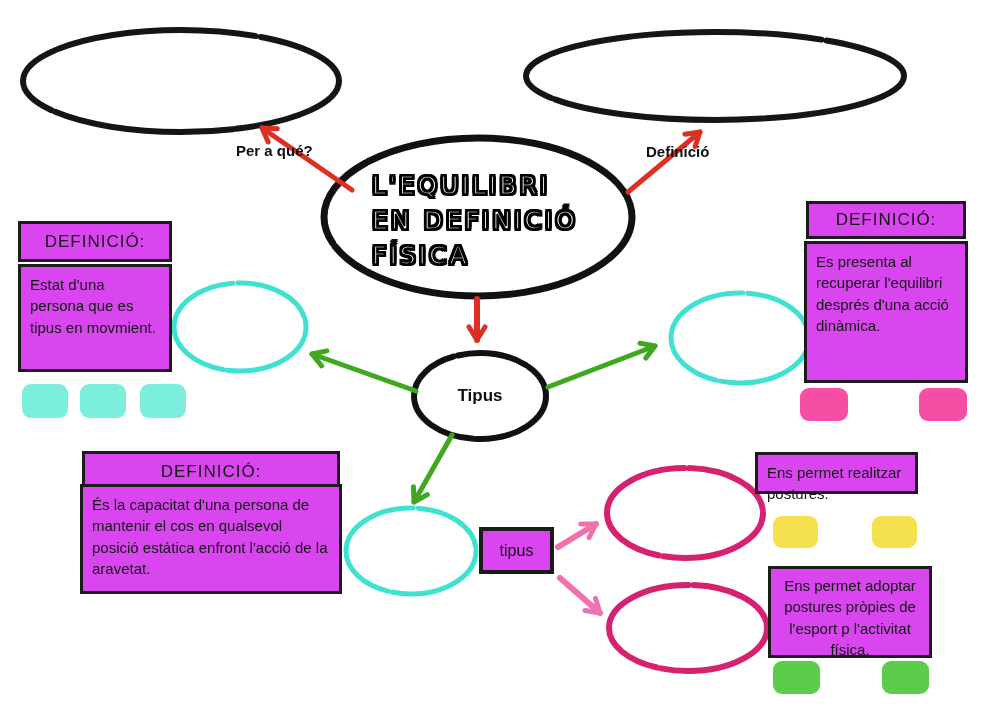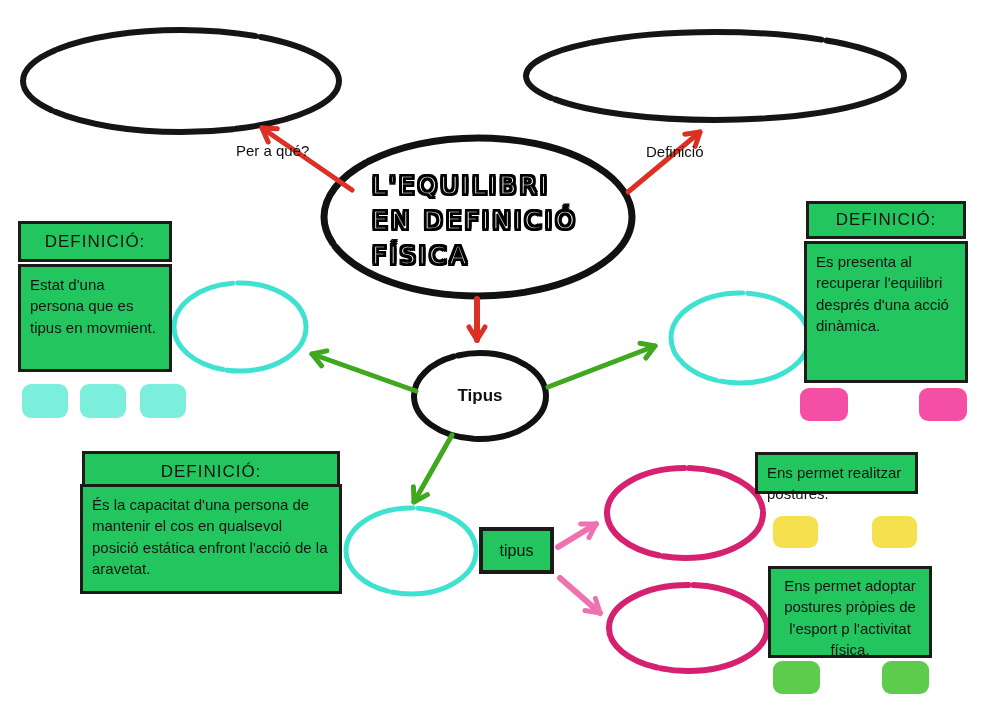--- a/index.html
+++ b/index.html
@@ -9,30 +9,30 @@
 
   
   .bubble-title{position:absolute;left:372px;top:168px;width:220px;line-height:35px;
     font-family:"DejaVu Sans",sans-serif;font-weight:400;font-size:25px;letter-spacing:3px;
     color:#fff;-webkit-text-stroke:1.6px #000;
     text-shadow:-2px -2px 0 #000,2px -2px 0 #000,-2px 2px 0 #000,2px 2px 0 #000,
                 0 -2px 0 #000,0 2px 0 #000,-2px 0 0 #000,2px 0 0 #000;}
   .bubble-title span{display:block;}
 
   
-  .arrow-label{position:absolute;font-weight:normal;font-size:15px;color:#101010;}
+  .arrow-label{position:absolute;font-weight:bold;font-size:15px;color:#101010;}
   .lbl-why{left:236px;top:142px;}
   .lbl-def{left:646px;top:143px;}
 
   
   .node-label{position:absolute;font-weight:bold;font-size:17px;color:#101010;text-align:center;}
   .lbl-tipus{left:430px;top:386px;width:100px;}
 
   
-  .boxed{position:absolute;border:3px solid #1b1b1b;background:#22c55e;box-sizing:border-box;}
+  .boxed{position:absolute;border:3px solid #1b1b1b;background:#d946ef;box-sizing:border-box;}
   .hdr{display:flex;align-items:center;justify-content:center;font-size:17px;letter-spacing:1px;}
   .txt{font-size:15px;line-height:1.42;padding:7px 9px;}
 
   .def-left-hdr{left:18px;top:221px;width:154px;height:41px;}
   .def-left-body{left:18px;top:264px;width:154px;height:108px;}
   .def-right-hdr{left:806px;top:201px;width:160px;height:38px;}
   .def-right-body{left:804px;top:241px;width:164px;height:142px;}
   .def-bl-hdr{left:82px;top:451px;width:258px;height:41px;}
   .def-bl-body{left:80px;top:484px;width:262px;height:110px;}
   .postures-box{left:755px;top:452px;width:163px;height:42px;}

